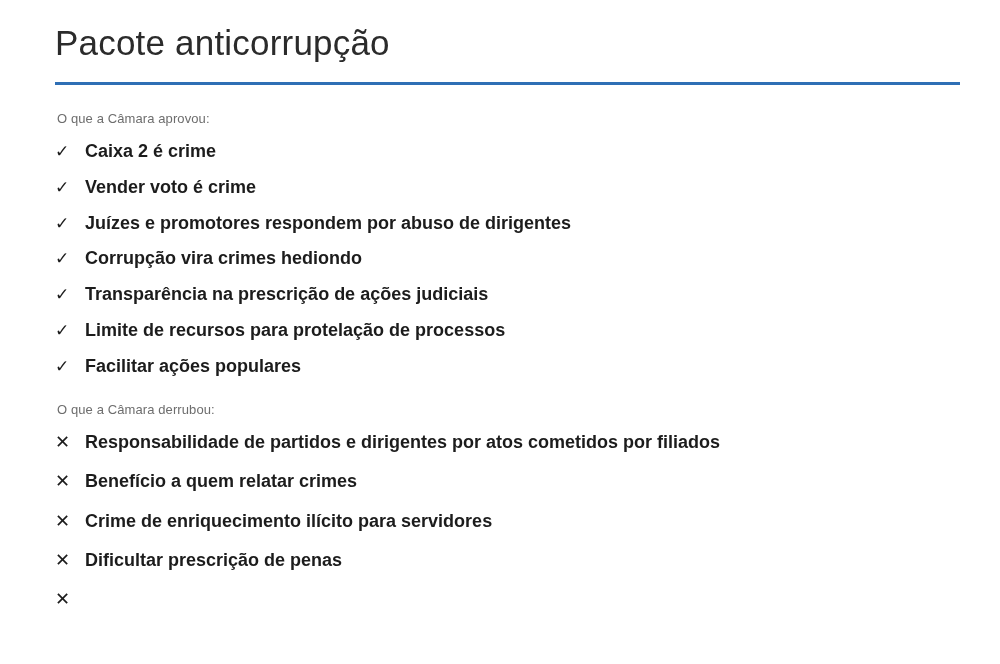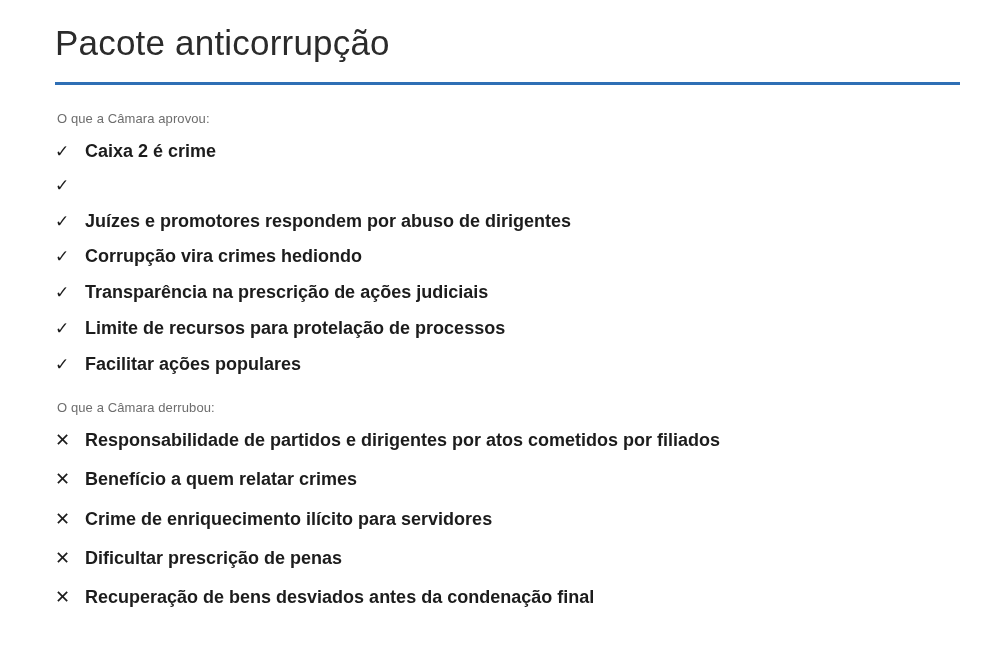--- a/index.html
+++ b/index.html
@@ -91,20 +91,21 @@
 
   <div class="section section-approved">
     <div class="section-heading">O que a Câmara aprovou:</div>
     <ul class="list">
       <li>
         <span class="marker check">✓</span>
         <span class="item-text">Caixa 2 é crime</span>
       </li>
       <li>
         <span class="marker check">✓</span>
+        <span class="item-text">Vender voto é crime</span>
       </li>
       <li>
         <span class="marker check">✓</span>
         <span class="item-text">Juízes e promotores respondem por abuso de dirigentes</span>
       </li>
       <li>
         <span class="marker check">✓</span>
         <span class="item-text">Corrupção vira crimes hediondo</span>
       </li>
       <li>
@@ -136,18 +137,17 @@
       <li>
         <span class="marker cross">✕</span>
         <span class="item-text">Crime de enriquecimento ilícito para servidores</span>
       </li>
       <li>
         <span class="marker cross">✕</span>
         <span class="item-text">Dificultar prescrição de penas</span>
       </li>
       <li>
         <span class="marker cross">✕</span>
-        <span class="item-text">Recuperação de bens desviados antes da condenação final</span>
       </li>
     </ul>
   </div>
 
 </div>
 
 </body></html>

